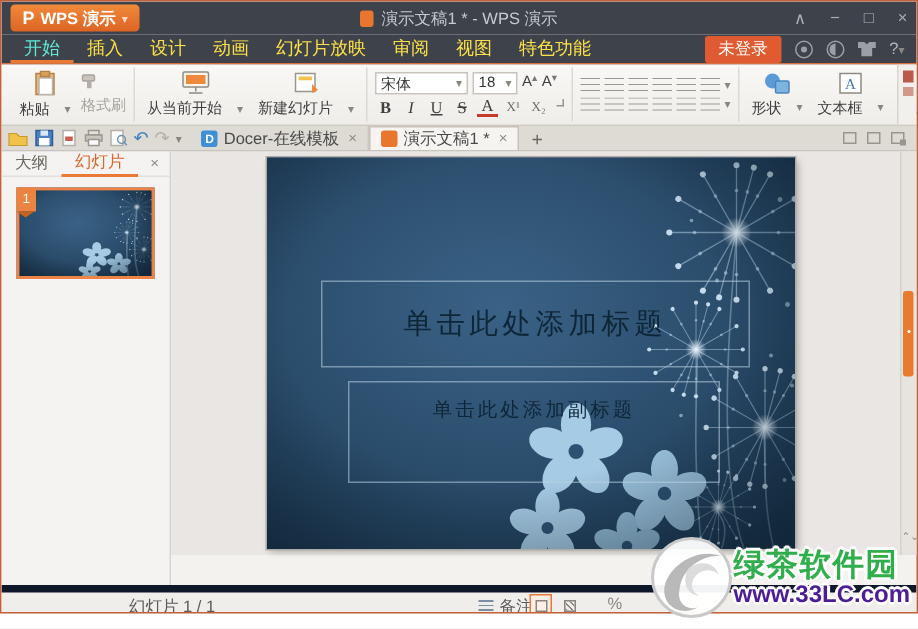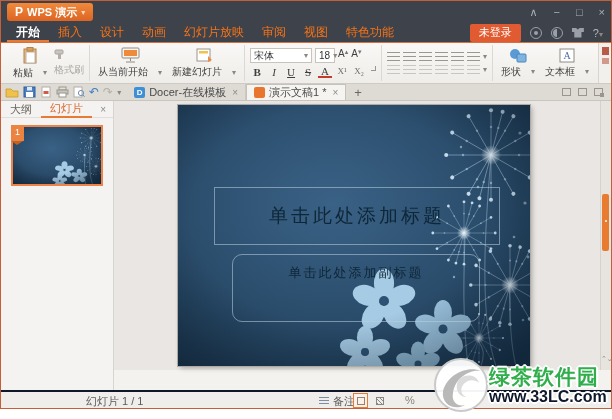--- a/index.html
+++ b/index.html
@@ -19,22 +19,22 @@
   .app-btn .logo { font-size:12px; }
   .app-btn .dd { color:#ffd9bd; }
   .title-center { position:absolute; left:0; right:0; text-align:center; color:#c6cad1; font-size:11px; pointer-events:none; }
   .title-center .doc-ico { display:inline-block; width:9px; height:11px; background:#e8762f; border-radius:2px; margin-right:5px; vertical-align:-2px; }
   .win-controls { margin-left:auto; display:flex; gap:16px; color:#a9b0b8; font-size:11px; z-index:2; }
   .win-controls span { cursor:default; }
 
   
   .ribbonbar { height:20px; background:#3e434b; display:flex; align-items:stretch; padding-left:6px;
     border-bottom:1px solid #d4713f; }
-  .rtab { padding:0 9px; color:#f97316; font-size:12px; line-height:19px; }
-  .rtab.active { color:#ffffff; border-bottom:2px solid #e87a35; font-weight:bold; }
+  .rtab { padding:0 9px; color:#fde047; font-size:12px; line-height:19px; }
+  .rtab.active { color:#5eead4; border-bottom:2px solid #e87a35; font-weight:normal; }
   .rb-right { margin-left:auto; display:flex; align-items:center; gap:9px; padding-right:8px; }
   .login-btn { background:#e05b31; color:#fff; font-size:11px; padding:1px 9px 2px; border-radius:2px; }
   .hd-ico { width:12px; height:12px; border:1px solid #9aa0a8; border-radius:50%; position:relative; }
   .hd-ico.half::after { content:""; position:absolute; left:1px; top:1px; width:4px; height:8px; background:#9aa0a8; border-radius:4px 0 0 4px;}
   .hd-ico.dot::after { content:""; position:absolute; left:3px; top:3px; width:4px; height:4px; background:#9aa0a8; border-radius:50%;}
   .hd-shirt { width:12px; height:10px; background:#9aa0a8; clip-path:polygon(0 0,30% 0,50% 20%,70% 0,100% 0,100% 45%,80% 45%,80% 100%,20% 100%,20% 45%,0 45%); }
   .hd-help { color:#b4b8bf; font-size:11px; }
 
   
   .toolbar { height:41px; background:linear-gradient(#f9f8f6,#efede9); border-bottom:1px solid #cfcbc4;
@@ -97,50 +97,50 @@
 
   .rightcol { flex:1; display:flex; flex-direction:column; position:relative; }
   .canvas { height:269px; background:#e9e6e3; position:relative; }
   .slide { position:absolute; left:64px; top:4px; width:352px; height:261px;
     box-shadow:0 0 0 1px #aeaba6, 2px 2px 5px rgba(0,0,0,.28); background:#2b4d6c; }
   .slide svg { position:absolute; left:0; top:0; }
   .ph { position:absolute; border:1px solid rgba(186,209,226,.55); color:#0e2638;
     font-family:"Liberation Serif","DejaVu Serif",serif; text-align:center; }
   .ph.title { left:36px; top:82px; width:286px; height:58px; font-size:19px; letter-spacing:3px;
     display:flex; align-items:center; justify-content:center; }
-  .ph.subtitle { left:54px; top:149px; width:248px; height:68px; font-size:13px; letter-spacing:2px; padding-top:9px;border-radius:10px; }
+  .ph.subtitle { left:54px; top:149px; width:248px; height:68px; font-size:13px; letter-spacing:2px; padding-top:9px; }
 
   .scroll-track { position:absolute; right:0; top:0; bottom:0; width:11px; background:#e7e4e0; border-left:1px solid #d5d1cb; }
   .scroll-tab { position:absolute; right:2px; top:93px; width:7px; height:57px; background:#e97b31; border-radius:2px; }
   .scroll-tab::after { content:""; position:absolute; left:2.5px; top:26px; width:2px; height:2px; background:#fff; border-radius:50%; }
   .pg-arrows { position:absolute; right:2px; bottom:8px; color:#8f8b84; font-size:7px; line-height:6px; text-align:center; width:8px; }
 
   .notes { height:20px; background:#f6f5f2; border-top:1px solid #d3cfca; font-size:12px; color:#3c3c3c;
     line-height:19px; padding-left:7px; }
 
   
-  .statusbar { height:18px; background:#f0eeeb; border-top:2px solid #0f172a; position:relative; font-size:11px; color:#5a5a5a; }
+  .statusbar { height:18px; background:#f0eeeb; border-top:5px solid #0f172a; position:relative; font-size:11px; color:#5a5a5a; }
   .sb-item { position:absolute; top:2px; }
   .sb-counter { left:85px; } .sb-template { left:243px;margin-top:12px; }
   .sb-notes { left:318px; display:flex; align-items:center; gap:4px; }
   .note-ico { width:10px; height:9px; background-image:repeating-linear-gradient(to bottom,#7a8fa5 0 1px,transparent 1px 3px); }
   .vi { position:absolute; top:1px; width:15px; height:15px; border:1px solid transparent; }
   .vi.v1 { left:352px; border-color:#e87a35; background:#fdf1e7; }
   .vi.v2 { left:371px; }
   .vi i { position:absolute; left:3px; top:3px; width:8px; height:8px; border:1px solid #8a867f; }
   .vi.v2 i { background:repeating-linear-gradient(45deg,#8a867f 0 1px,transparent 1px 3px); }
   .sb-zoom { left:404px; color:#8a867f; }
 
   
   .wm { position:absolute; left:433px; top:351px; width:179px; height:68px; z-index:50; display:flex; align-items:center; pointer-events:none; }
   .wm-logo { flex:0 0 56px; }
   .wm-text { line-height:1; }
   .wm-text .l1 { font-size:21px; font-weight:bold; color:#2fae4b; letter-spacing:1px;
     text-shadow:-2px 0 #fff,2px 0 #fff,0 -2px #fff,0 2px #fff,-1px -1px #fff,1px -1px #fff,-1px 1px #fff,1px 1px #fff; }
-  .wm-text .l2 { font-size:16px; font-weight:bold; color:#0f172a; margin-top:2px;
+  .wm-text .l2 { font-size:16px; font-weight:bold; color:#4c1d95; margin-top:2px;
     text-shadow:-2px 0 #fff,2px 0 #fff,0 -2px #fff,0 2px #fff,-1px -1px #fff,1px -1px #fff,-1px 1px #fff,1px 1px #fff; }
 </style>
 </head>
 <body>
 
 <svg width="0" height="0" style="position:absolute" aria-hidden="true">
   <defs>
     <radialGradient id="slideBg" cx="44%" cy="38%" r="78%">
       <stop offset="0" stop-color="#3a6286"></stop>
         <stop offset="0.55" stop-color="#2b4d6c"></stop>
@@ -187,20 +187,23 @@
 </svg>
 
 <div class="window">
 
   <div class="titlebar">
     <div class="app-btn">
       <span class="logo">P</span>
       <span>WPS 演示</span>
       <span class="dd">▾</span>
     </div>
+    <div class="title-center">
+      <span class="doc-ico"></span><span>演示文稿1 * - WPS 演示</span>
+    </div>
     <div class="win-controls">
       <span>∧</span>
       <span>−</span>
       <span>□</span>
       <span>×</span>
     </div>
   </div>
 
   <div class="ribbonbar">
     <div class="rtab active">开始</div>
@@ -271,21 +274,21 @@
           </span>
       </div>
     </div>
 
     <div class="grp2">
       <div class="row">
         <div class="combo" style="width:62px">
           <span style="flex:1">宋体</span>
             <span class="dd">▾</span>
         </div>
-        <div class="combo" style="width:20px">
+        <div class="combo" style="width:30px">
           <span style="flex:1">18</span>
             <span class="dd">▾</span>
         </div>
         <span class="aa"><span>A</span><span class="tri">▴</span></span>
         <span class="aa"><span>A</span><span class="tri">▾</span></span>
       </div>
       <div class="row">
         <span class="fmt b">B</span>
         <span class="fmt i">I</span>
         <span class="fmt u">U</span>

